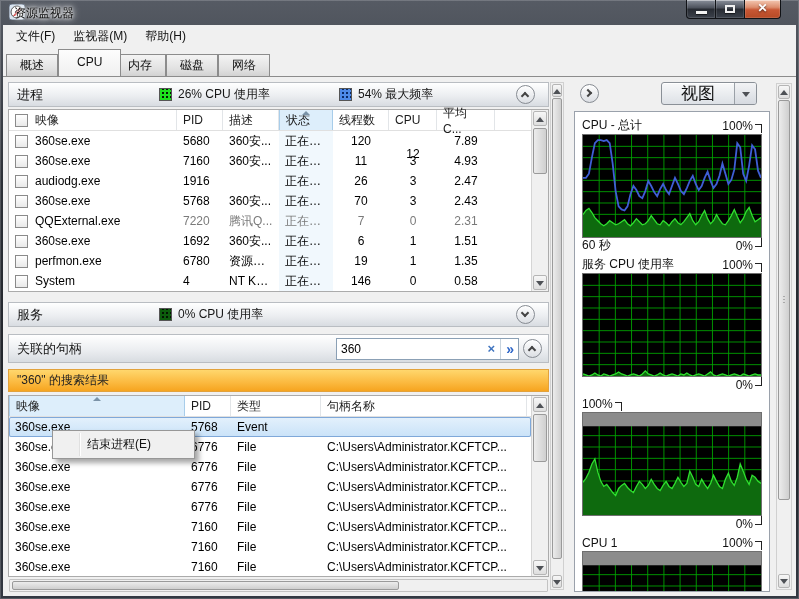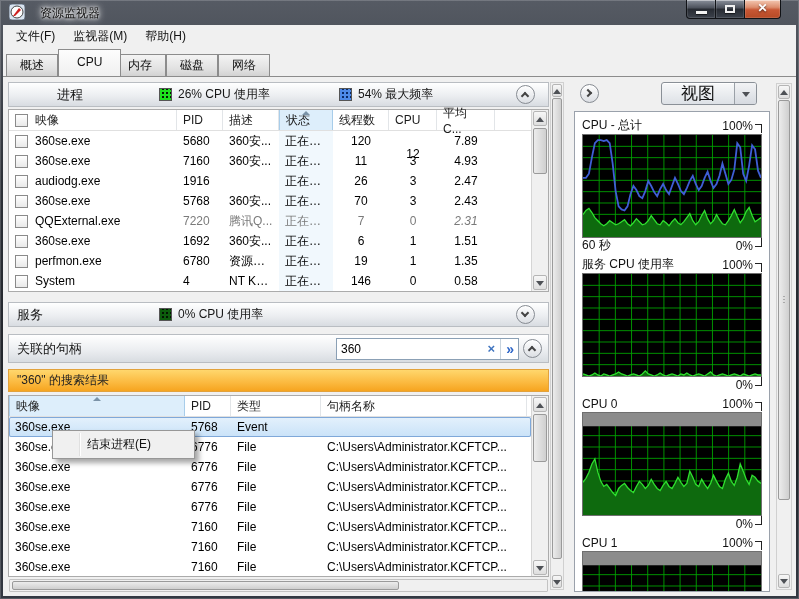--- a/index.html
+++ b/index.html
@@ -3,21 +3,21 @@
 <meta charset="utf-8">
 <style>
   html,body{margin:0;padding:0;background:#c9d7e8;font-family:"Liberation Sans",sans-serif;}
   *{box-sizing:border-box;}
   .window{position:relative;width:799px;height:599px;overflow:hidden;
     background:linear-gradient(#6d727c 0,#565b64 0,#2d3138 30%,#1e2127 75%,#343943 100%);
     box-shadow:inset 0 0 0 1px rgba(255,255,255,.18);}
   
   .titlebar{position:absolute;left:0;top:0;width:100%;height:25px;}
   .app-icon{position:absolute;left:9px;top:4px;width:16px;height:16px;}
-  .title-text{position:absolute;left:40px;top:5px;font-size:12px;color:#0b0b0b;
+  .title-text{position:absolute;left:14px;top:5px;font-size:12px;color:#0b0b0b;
     text-shadow:0 0 3px #fff,0 0 6px #fff,0 0 8px rgba(255,255,255,.9);}
   .win-controls{position:absolute;right:18px;top:0;display:flex;}
   .win-btn{height:19px;border:1px solid #101216;border-top:none;position:relative;
     background:linear-gradient(#8a909b,#4a4f59 45%,#272b32 50%,#3c414b);
     box-shadow:inset 0 1px 0 rgba(255,255,255,.4),inset 0 0 0 1px rgba(255,255,255,.12);}
   .win-btn.min{width:30px;border-bottom-left-radius:4px;}
   .win-btn.max{width:29px;border-left:none;}
   .win-btn.close{width:36px;border-left:none;border-bottom-right-radius:4px;
     background:linear-gradient(#f4c8b2,#dd8f6f 40%,#c85734 55%,#b64a26);}
   .glyph-min{position:absolute;left:9px;top:11px;width:11px;height:3px;background:#f2f2f2;box-shadow:0 1px 1px rgba(0,0,0,.6);}
@@ -142,21 +142,21 @@
       </div>
 
     <div class="tabstrip">
         <div class="tab" style="left: 4px;">概述</div>
         <div class="tab active" style="left: 56px;">CPU</div>
         <div class="tab" style="left: 112px;">内存</div>
         <div class="tab" style="left: 164px;">磁盘</div>
         <div class="tab" style="left: 216px; text-align: right;">网络</div>
       </div>
 
-    <div class="panel-hdr" style="left:5px;top:57px;width:541px;padding-left:40px;">
+    <div class="panel-hdr" style="left:5px;top:57px;width:541px;">
       <span class="panel-title">进程</span>
       <span class="hdr-metric" style="position:absolute;left:150px;">
         <span class="led green-on"></span>
         <span>26% CPU 使用率</span>
       </span>
       <span class="hdr-metric" style="position:absolute;left:330px;">
         <span class="led blue-on"></span>
         <span>54% 最大频率</span>
       </span>
       <span class="round-btn" style="position:absolute;right:13px;top:2px;">
@@ -242,21 +242,21 @@
           <div class="trow dim">
             <div class="imgcell" style="width: 168px;">
               <span class="cb"></span>
               <span>QQExternal.exe</span>
             </div>
             <div class="tcell" style="width: 46px;">7220</div>
             <div class="tcell" style="width: 56px;">腾讯Q...</div>
             <div class="tcell statcol" style="width: 54px;">正在运行</div>
             <div class="tcell r" style="width: 56px;">7</div>
             <div class="tcell r" style="width: 48px;">0</div>
-            <div class="tcell r" style="width: 58px; font-style: italic;">2.31</div>
+            <div class="tcell r" style="width: 58px;">2.31</div>
           </div>
           <div class="trow">
             <div class="imgcell" style="width: 168px;">
               <span class="cb"></span>
               <span>360se.exe</span>
             </div>
             <div class="tcell" style="width: 46px;">1692</div>
             <div class="tcell" style="width: 56px;">360安...</div>
             <div class="tcell statcol" style="width: 54px;">正在运行</div>
             <div class="tcell r" style="width: 56px;">6</div>
@@ -501,21 +501,20 @@
               </svg>
             </div>
             <div class="chart-bottom">
               <span class="chart-bl"></span>
               <span>0%</span>
               <span class="bracket bot"></span>
             </div>
           </div>
           <div class="chart-block">
             <div class="chart-labels">
-              <span class="chart-title">CPU 0</span>
               <span>100%</span>
               <span class="bracket top"></span>
             </div>
             <div class="graph">
               <svg viewBox="0 0 100 100" preserveAspectRatio="none">
                 <rect x="0" y="0" width="100" height="100" fill="#000000"></rect>
                 <line x1="9.090909090909092" y1="0" x2="9.090909090909092" y2="100" stroke="#00a000" stroke-width="1" vector-effect="non-scaling-stroke" opacity="0.9"></line>
                 <line x1="18.181818181818183" y1="0" x2="18.181818181818183" y2="100" stroke="#00a000" stroke-width="1" vector-effect="non-scaling-stroke" opacity="0.9"></line>
                 <line x1="27.272727272727273" y1="0" x2="27.272727272727273" y2="100" stroke="#00a000" stroke-width="1" vector-effect="non-scaling-stroke" opacity="0.9"></line>
                 <line x1="36.36363636363637" y1="0" x2="36.36363636363637" y2="100" stroke="#00a000" stroke-width="1" vector-effect="non-scaling-stroke" opacity="0.9"></line>

